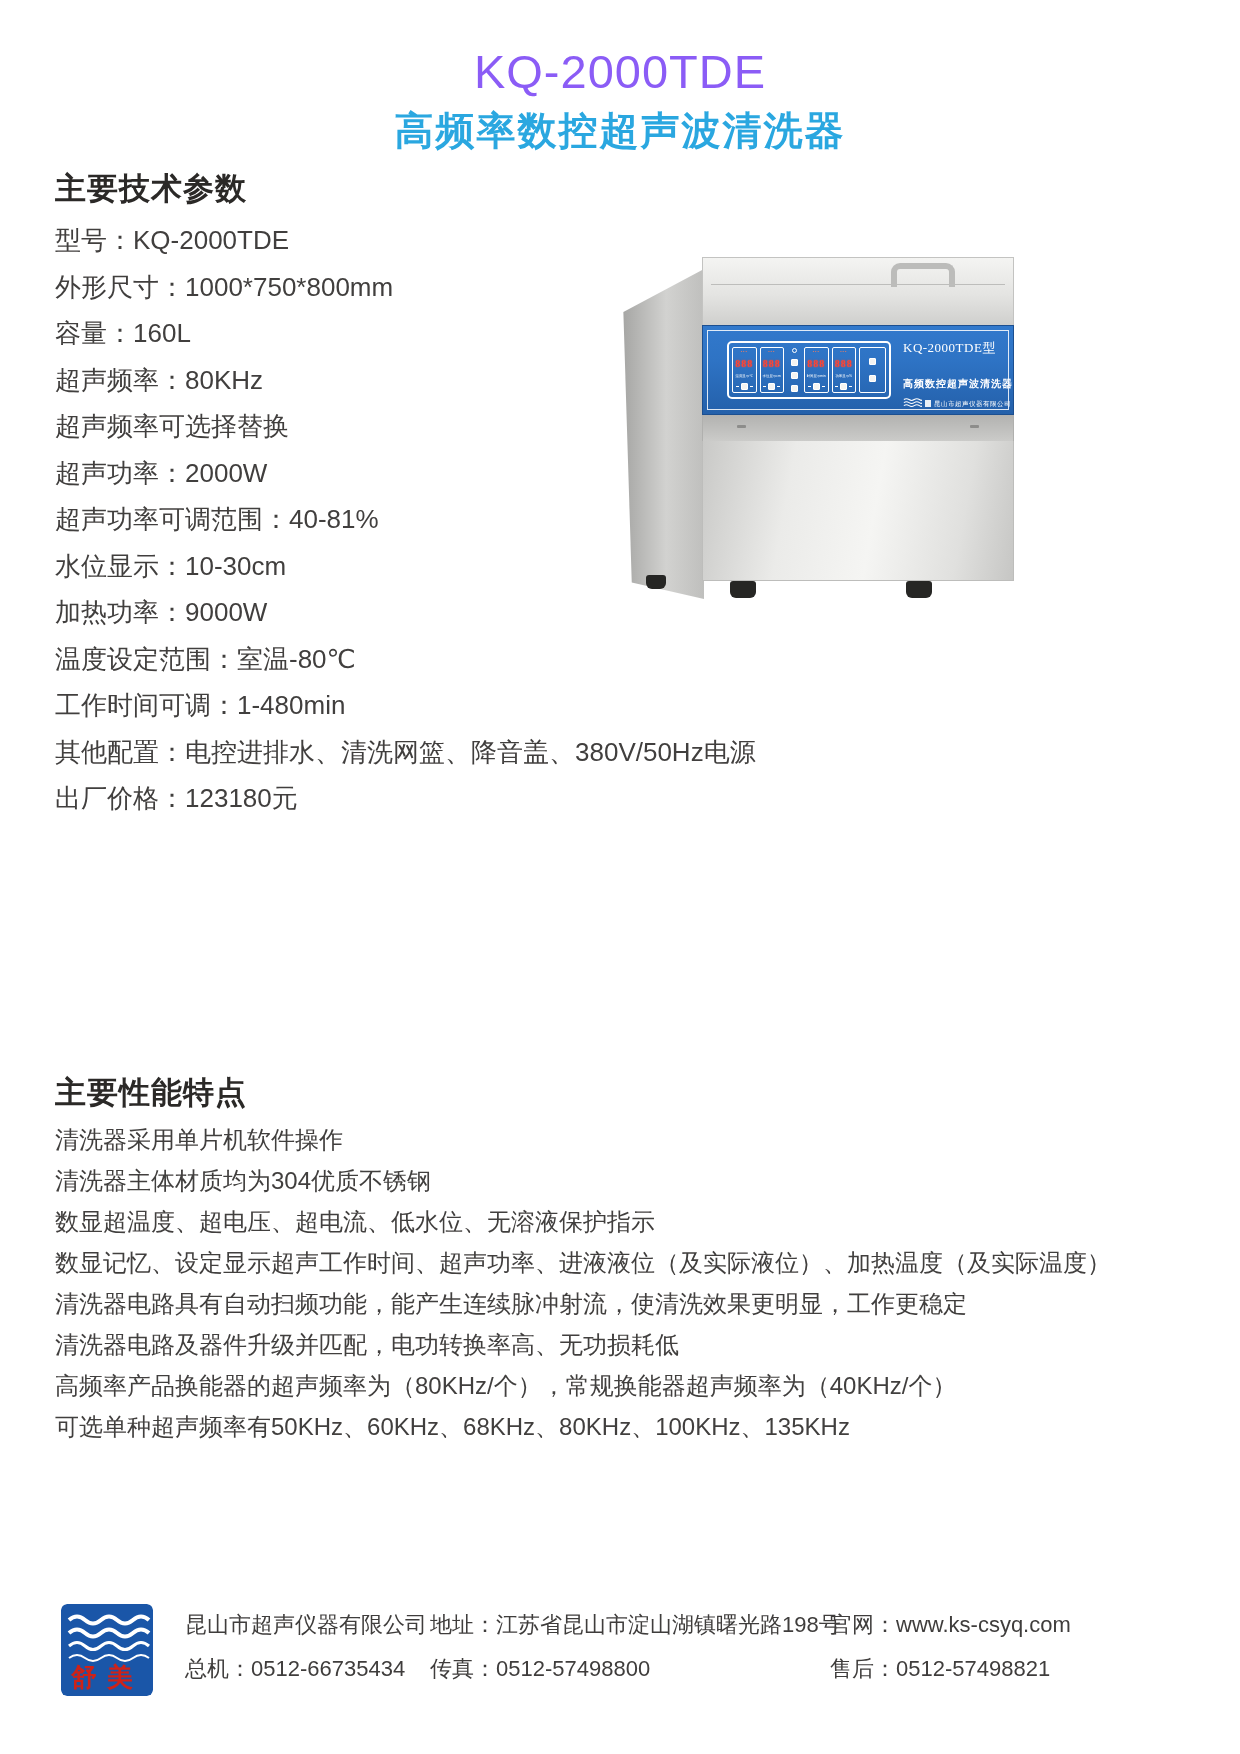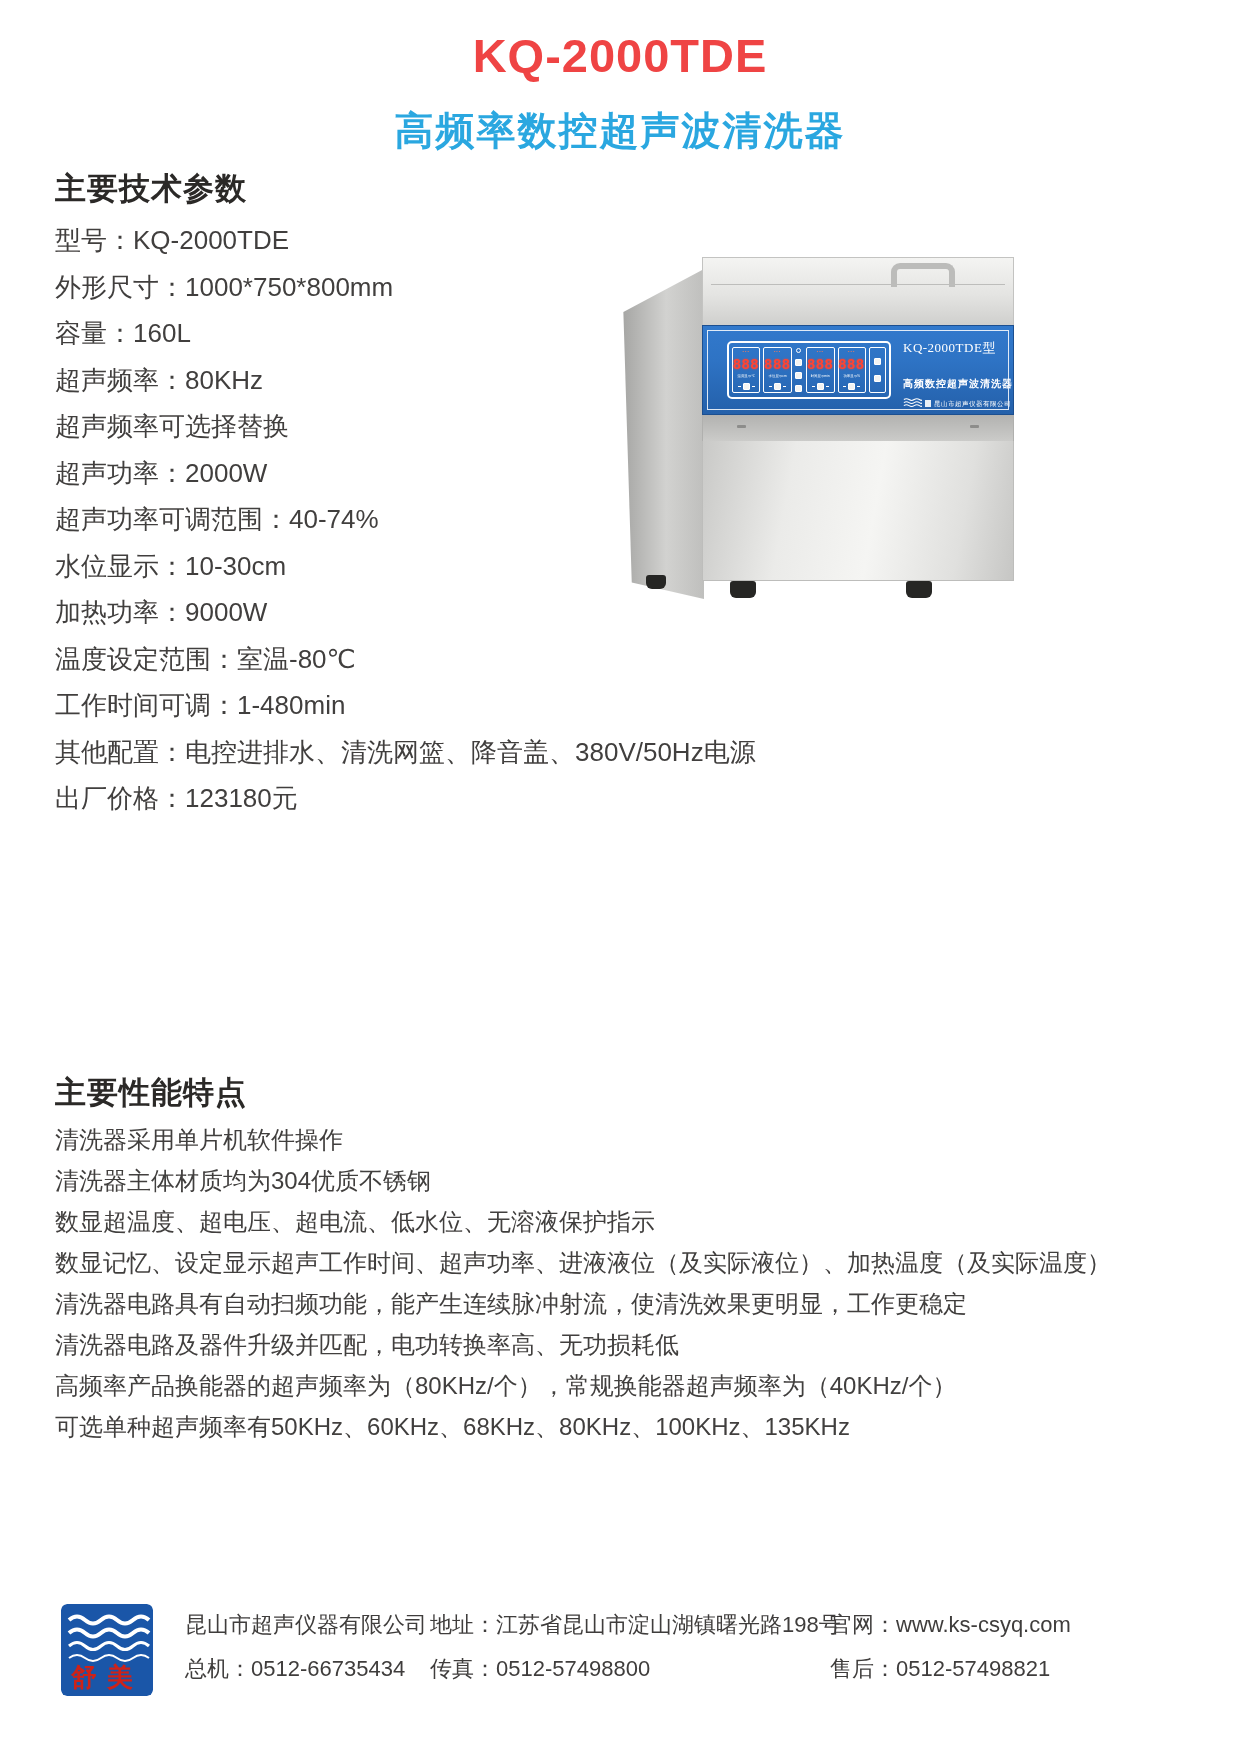--- a/index.html
+++ b/index.html
@@ -4,23 +4,23 @@
 <style>
   * { margin:0; padding:0; box-sizing:border-box; }
   html,body { background:#ffffff; }
   body {
     width:1240px; height:1754px; position:relative; overflow:hidden;
     font-family:"Liberation Sans","DejaVu Sans",sans-serif;
     color:#3d3b3a;
   }
   
   .doc-title {
-    position:absolute; top:28px; left:0; width:100%;
-    text-align:center; font-size:47px; font-weight:bold;
-    color:#ef4444; letter-spacing:1px;
+    position:absolute; top:44px; left:0; width:100%;
+    text-align:center; font-size:47px; font-weight:normal;
+    color:#8b5cf6; letter-spacing:1px;
   }
   .doc-subtitle {
     position:absolute; top:104px; left:0; width:100%;
     text-align:center; font-size:39px; font-weight:600;
     color:#2aa7e0; letter-spacing:2px;
   }
   
   .sec-heading {
     position:absolute; left:55px; font-size:31px; font-weight:600;
     color:#2b2927; letter-spacing:1px;
@@ -62,21 +62,21 @@
     border:2px solid #ffffff; border-radius:5px;
     display:flex; gap:3px; padding:4px 3px; align-items:stretch;
   }
   .disp {
     flex:1; border:1px solid #ffffff; border-radius:2px;
     display:flex; flex-direction:column; align-items:center; justify-content:space-between;
     padding:2px 0;
   }
   .led-dots { font-size:4px; line-height:4px; color:#ff7a55; letter-spacing:1px; }
   .led-digits {
-    font-family:Liberation Sans, sans-serif; font-size:14px; font-weight:bold;
+    font-family:Liberation Serif, serif; font-size:10px; font-weight:bold;
     color:#ff4433; letter-spacing:1px; line-height:10px;
     text-shadow:0 0 2px rgba(255,70,40,.9);
   }
   .disp-label {
     font-size:4px; line-height:5px; color:#ffffff; white-space:nowrap; transform:scale(.85);
   }
   .btn-row { display:flex; align-items:center; gap:2px; }
   .btn-row i { display:block; width:3px; height:1px; background:#ffffff; }
   .sq { display:block; width:7px; height:7px; background:#f4f4f2; border:1px solid #ffffff; border-radius:1px; }
   .btn-col { width:14px; display:flex; flex-direction:column; align-items:center; justify-content:space-between; padding:1px 0; }
@@ -120,21 +120,21 @@
 <div class="doc-subtitle">高频率数控超声波清洗器</div>
 
 <div class="sec-heading" id="specs-heading">主要技术参数</div>
 <div class="spec-list">
   <div class="spec-line">型号：KQ-2000TDE</div>
   <div class="spec-line">外形尺寸：1000*750*800mm</div>
   <div class="spec-line">容量：160L</div>
   <div class="spec-line">超声频率：80KHz</div>
   <div class="spec-line">超声频率可选择替换</div>
   <div class="spec-line">超声功率：2000W</div>
-  <div class="spec-line">超声功率可调范围：40-74%</div>
+  <div class="spec-line">超声功率可调范围：40-81%</div>
   <div class="spec-line">水位显示：10-30cm</div>
   <div class="spec-line">加热功率：9000W</div>
   <div class="spec-line">温度设定范围：室温-80℃</div>
   <div class="spec-line">工作时间可调：1-480min</div>
   <div class="spec-line">其他配置：电控进排水、清洗网篮、降音盖、380V/50Hz电源</div>
   <div class="spec-line">出厂价格：123180元</div>
 </div>
 
 <div class="machine">
   <div class="m-side"></div>

